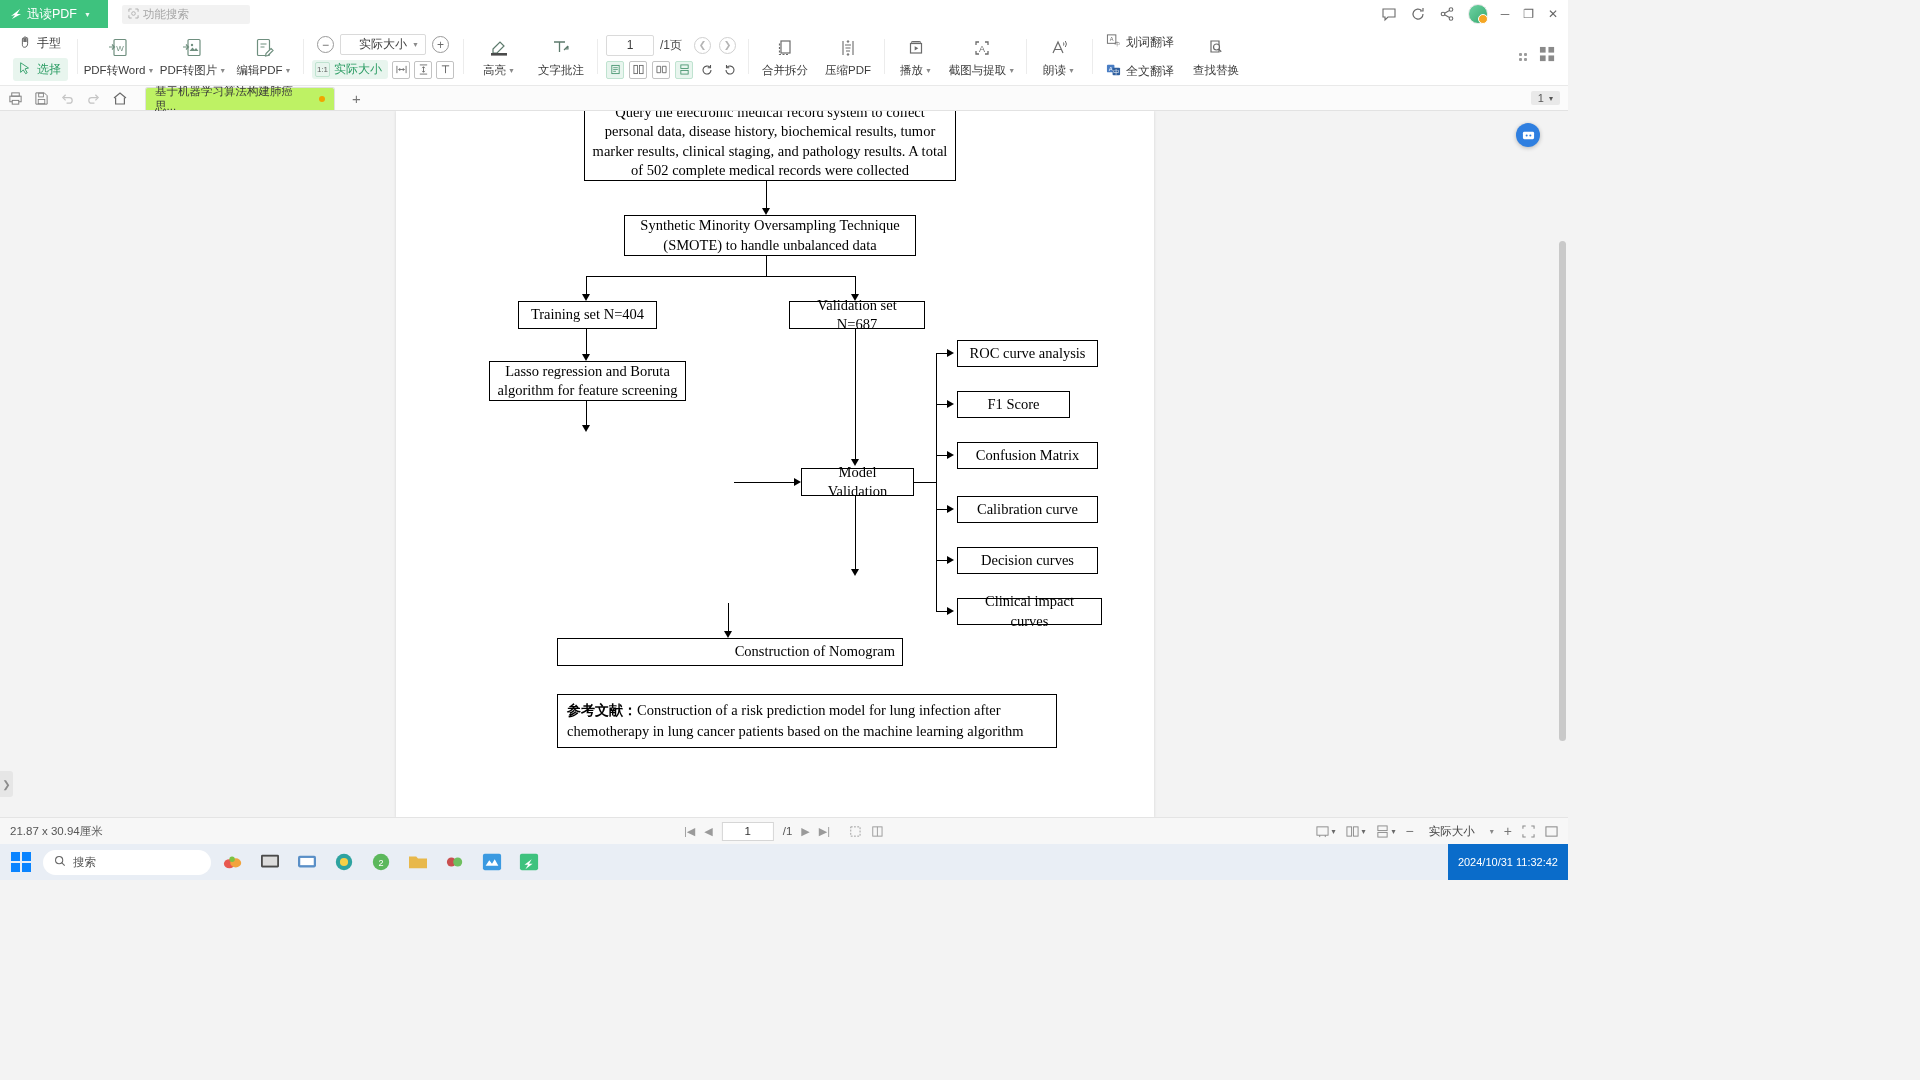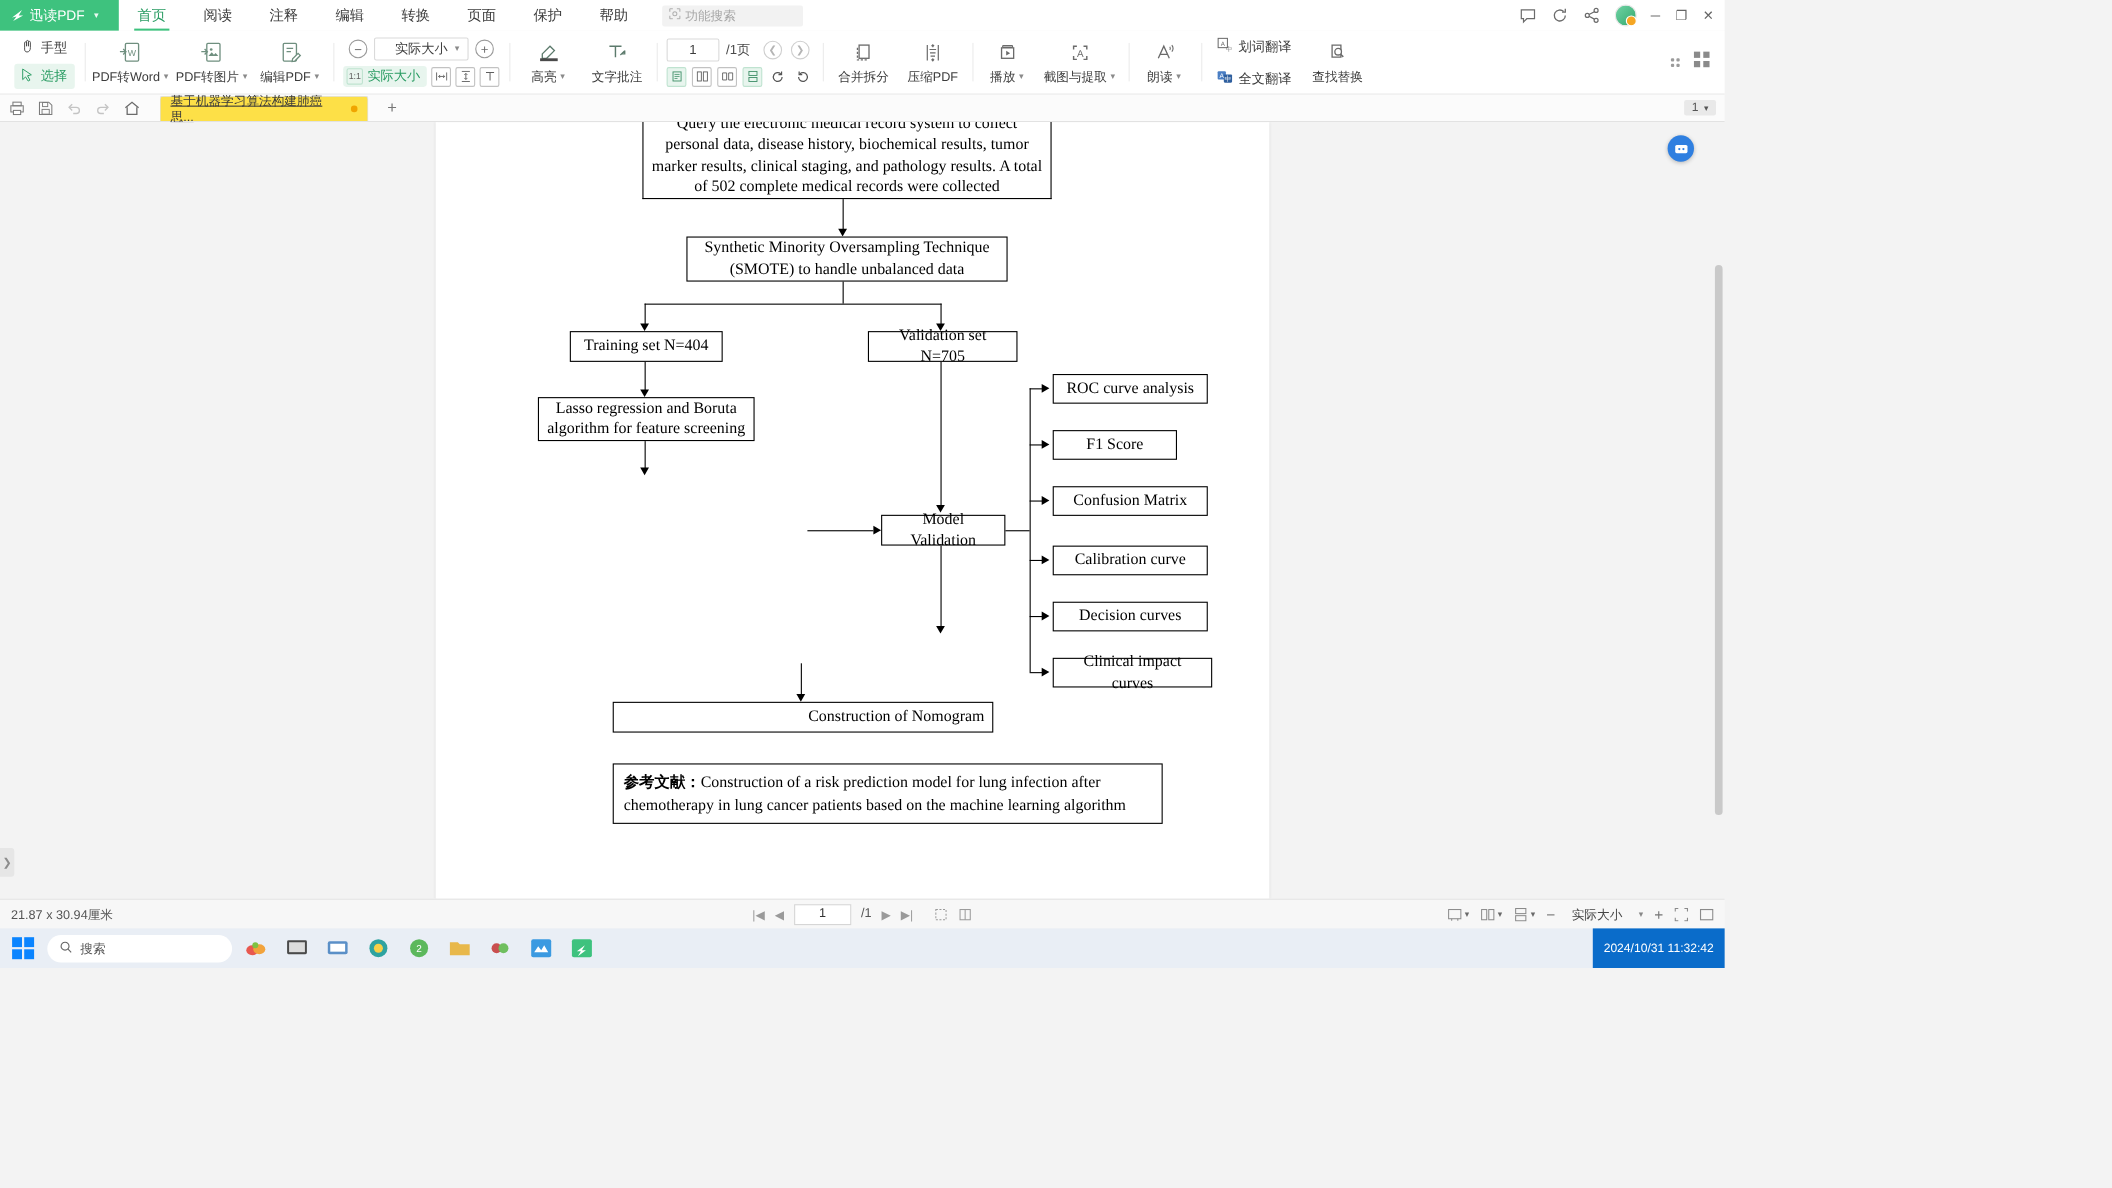--- a/index.html
+++ b/index.html
@@ -115,23 +115,23 @@
   .dots i { width: 3px; height: 3px; background: #9b9b9b; display: block; border-radius: 1px; }
 
   
   .tabbar {
     height: 25px; background: #fbfbfb; display: flex; align-items: center;
     border-bottom: 1px solid #e2e2e2; padding-left: 8px; gap: 11px;
   }
   .tb-ic { color: #8e8e8e; display: flex; align-items: center; }
   .tb-ic.dim { color: #c8c8c8; }
   .doc-tab {
-    margin-left: 6px; height: 23px; background: #fde047; border: 1px solid #e0e0e0;
+    margin-left: 6px; height: 23px; background: #bef264; border: 1px solid #e0e0e0;
     border-bottom: none; border-radius: 3px 3px 0 0; display: flex; align-items: center;
-    gap: 7px; padding: 0 9px; font-size: 11.5px; color: #3a3a3a; max-width: 190px; text-decoration: underline;
+    gap: 7px; padding: 0 9px; font-size: 11.5px; color: #3a3a3a; max-width: 190px;
   }
   .doc-tab .dot { width: 6px; height: 6px; border-radius: 50%; background: #f0a500; }
   .plus { font-size: 15px; color: #777; margin-left: 6px; }
   .tabbar-right { margin-left: auto; display: flex; align-items: center; padding-right: 8px; }
   .pgchip {
     background: #e9e9e9; border-radius: 2px; font-size: 11px; color: #555;
     padding: 1px 7px; display: flex; align-items: center; gap: 5px;
   }
 
   
@@ -244,46 +244,20 @@
   <div class="brand">
     <span class="brand-logo">
       <svg width="14" height="14" viewBox="0 0 14 14">
           <path d="M2 9 L11 2 L8 7 L12 7 L3 12 L6 8 Z" fill="#ffffff"></path>
         </svg>
     </span>
     <span>迅读PDF</span>
     <span class="brand-caret">▼</span>
   </div>
 
-  <div class="menu-tabs">
-    <div class="menu-tab active">
-        <span>首页</span>
-      </div>
-    <div class="menu-tab">
-        <span>阅读</span>
-      </div>
-    <div class="menu-tab">
-        <span>注释</span>
-      </div>
-    <div class="menu-tab">
-        <span>编辑</span>
-      </div>
-    <div class="menu-tab">
-        <span>转换</span>
-      </div>
-    <div class="menu-tab">
-        <span>页面</span>
-      </div>
-    <div class="menu-tab">
-        <span>保护</span>
-      </div>
-    <div class="menu-tab">
-        <span>帮助</span>
-      </div>
-  </div>
 
   <div class="func-search">
     <span>
       <svg width="11" height="11" viewBox="0 0 12 12">
           <path d="M1 1h3M1 1v3M11 1H8M11 1v3M1 11h3M1 11V8M11 11H8M11 11V8" stroke="#b0b0b0" stroke-width="1.1" fill="none"></path>
           <circle cx="6" cy="6" r="2" stroke="#b0b0b0" stroke-width="1" fill="none"></circle>
         </svg>
     </span>
     <span>功能搜索</span>
   </div>
@@ -697,21 +671,21 @@
       <div class="vline" style="left:190px; top:165px; height:20px;"></div>
       <div class="arrow-d" style="left:186px; top:183px;"></div>
       <div class="vline" style="left:459px; top:165px; height:20px;"></div>
       <div class="arrow-d" style="left:455px; top:183px;"></div>
 
       <div class="node" style="left:122px; top:190px; width:139px; height:28px;">
         <span>Training set N=404</span>
       </div>
 
       <div class="node" style="left:393px; top:190px; width:136px; height:28px;">
-        <span>Validation set N=705</span>
+        <span>Validation set N=687</span>
       </div>
 
       <div class="vline" style="left:190px; top:218px; height:27px;"></div>
       <div class="arrow-d" style="left:186px; top:243px;"></div>
 
       <div class="node" style="left:93px; top:250px; width:197px; height:40px;">
         <span>Lasso regression and Boruta algorithm for feature screening</span>
       </div>
       <div class="vline" style="left:190px; top:290px; height:26px;"></div>
       <div class="arrow-d" style="left:186px; top:314px;"></div>

